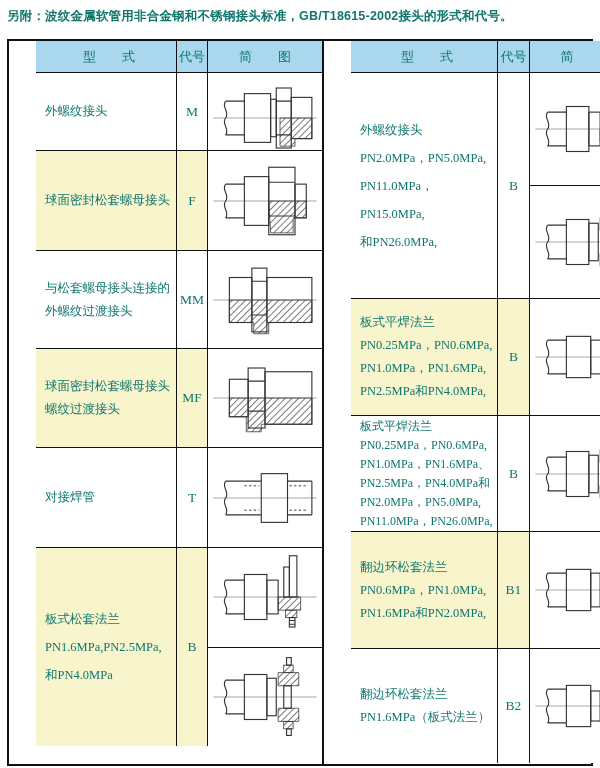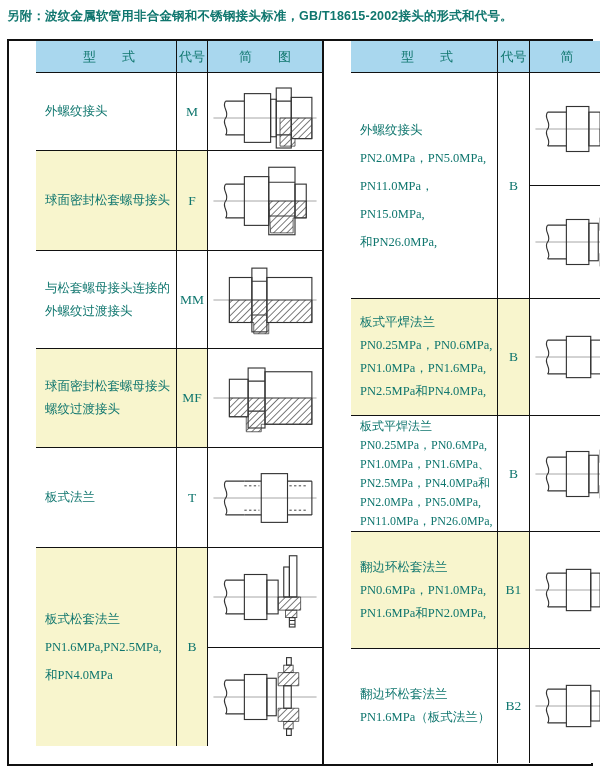--- a/index.html
+++ b/index.html
@@ -146,21 +146,21 @@
                   <rect class="ds" x="58" y="20" width="50" height="56"></rect>
                   <polygon class="dh" points="20,48 108,48 108,76 54,76 54,84 38,84 38,68 20,68"></polygon>
                 </svg></div>
             </div>
         </div>
       </div>
 
       <div class="row" style="height:100px">
         <div class="cell type">
             <div>
-          <div class="tline">板式法兰</div>
+          <div class="tline">对接焊管</div>
         </div>
           </div>
         <div class="cell code">T</div>
         <div class="cell diagcol">
           <div class="half">
               <div class="diag"><svg viewBox="0 0 116 96" width="100%" height="100%">
                   <line class="cl" x1="3" y1="48" x2="113" y2="48"></line>
                   <path class="ds" d="M16,30 c-5,6 5,12 0,18 c-5,6 5,12 0,18"></path>
                   <path class="ds" d="M16,30 H36 M16,66 H36"></path>
                   <path class="ds" d="M36,30 H54 M36,66 H54"></path>

